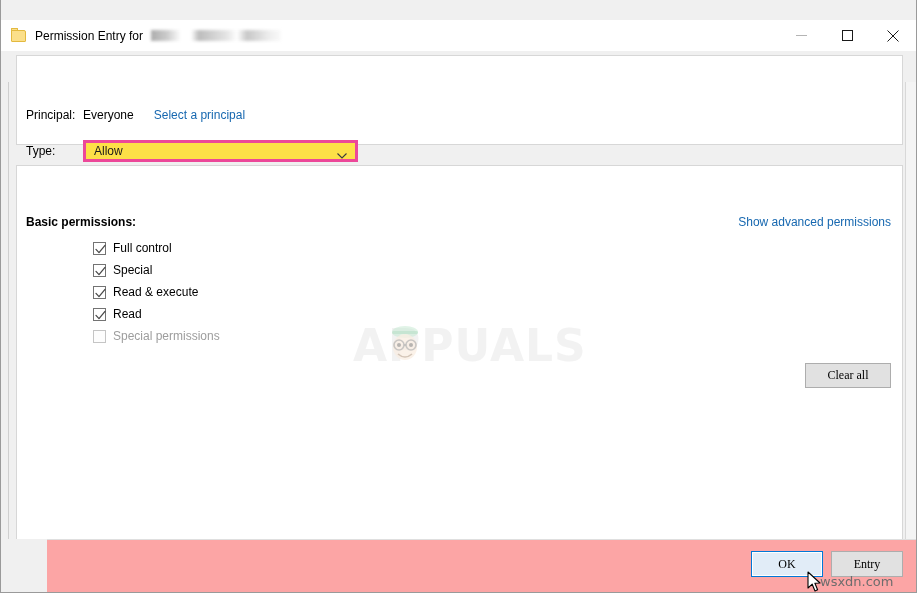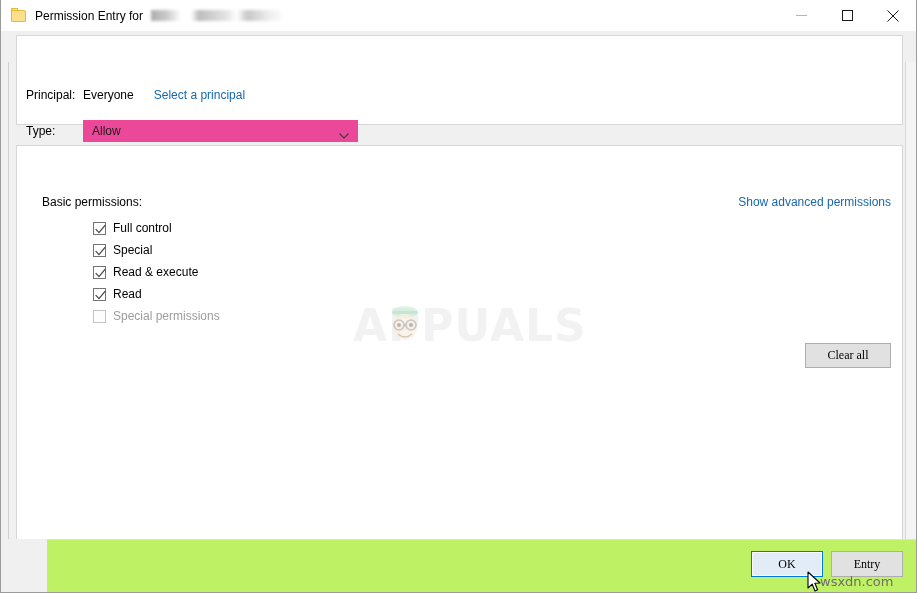--- a/index.html
+++ b/index.html
@@ -57,20 +57,21 @@
 
   
   .titlebar {
     height: 31px;
     min-height: 31px;
     background: #ffffff;
     display: flex;
     align-items: center;
     position: relative;
     z-index: 5;
+    margin-top: 20px;
   }
   .title-icon {
     width: 16px;
     height: 16px;
     margin-left: 10px;
     margin-right: 8px;
     position: relative;
     flex: 0 0 auto;
   }
   .title-icon .folder-back {
@@ -177,22 +178,22 @@
     position: absolute;
     left: 9px;
     top: 84px;
     display: flex;
     align-items: center;
   }
   .lbl-type { width: 57px; font-size: 12px; }
   .combo {
     width: 275px;
     height: 22px;
-    background: #ec4899;
-    border: 1px solid #ec4899;
+    background: #fde047;
+    border: 3px solid #ec4899;
     box-sizing: border-box;
     display: flex;
     align-items: center;
     position: relative;
     cursor: default;
   }
   .combo-value {
     padding-left: 8px;
     font-size: 12px;
     color: #1a1a1a;
@@ -201,23 +202,24 @@
     position: absolute;
     right: 8px;
     top: 50%;
     transform: translateY(-50%);
     width: 10px;
     height: 6px;
   }
 
   .lbl-basic {
     position: absolute;
-    left: 25px;
+    left: 9px;
     top: 49px;
     font-size: 12px;
+    font-weight: bold;
   }
   .link-advanced {
     position: absolute;
     right: 11px;
     top: 49px;
     font-size: 12px;
   }
 
   .perm-list {
     position: absolute;
@@ -262,21 +264,21 @@
     right: 11px;
     top: 197px;
     width: 86px;
     height: 25px;
   }
 
   
   .footer {
     height: 52px;
     min-height: 52px;
-    background: #bef264;
+    background: #fca5a5;
     border-top: 1px solid #dfdfdf;
     position: relative;
     z-index: 4;
     margin-left: 46px;
   }
   .footer-buttons {
     position: absolute;
     right: 13px;
     top: 11px;
     display: flex;

